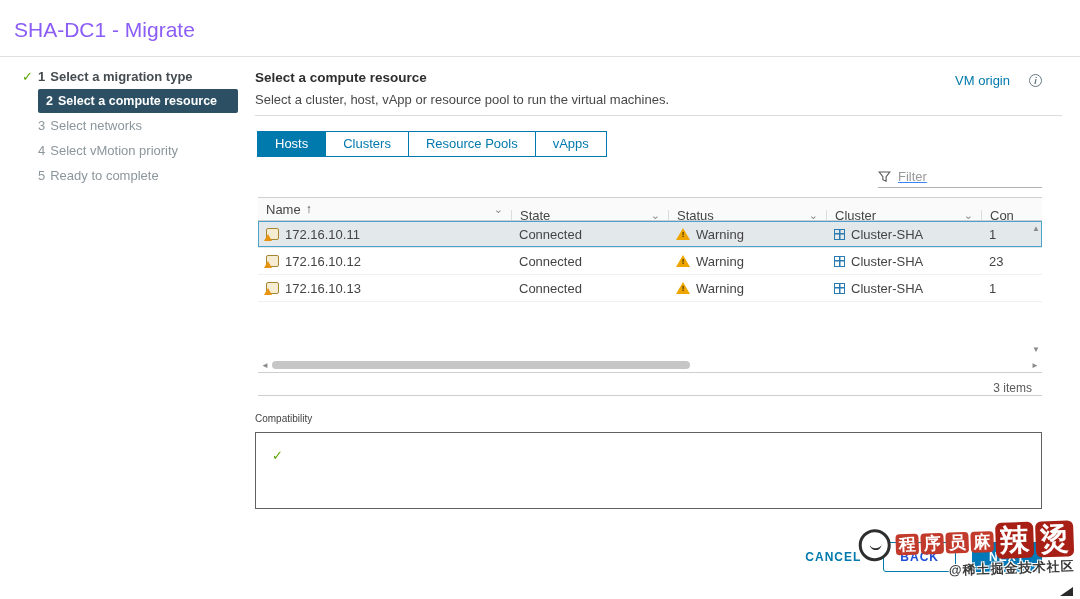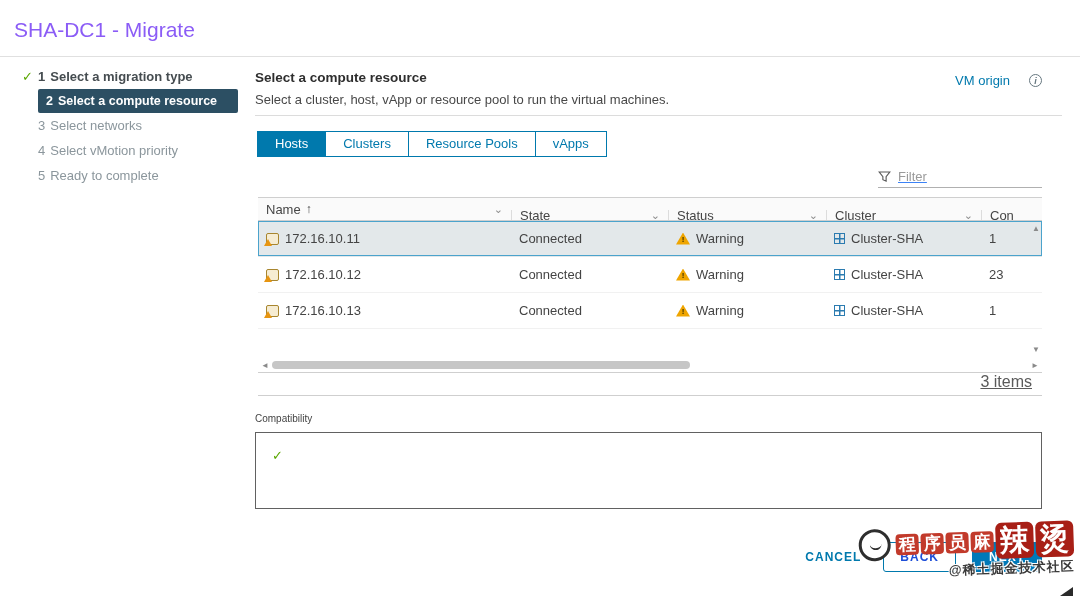--- a/index.html
+++ b/index.html
@@ -53,21 +53,21 @@
   .thead { display:flex; height:24px; background:#fafafa; border-top:1px solid #cfcfcf;
     border-bottom:1px solid #cfcfcf; font-size:13px; color:#454545; }
   .th { display:flex; align-items:center; padding:0 8px; cursor:pointer; overflow:hidden; white-space:nowrap; }
   .th + .th { border-left:1px solid #dcdcdc;margin-top:12px; }
   .th .chev { margin-left:auto; color:#8c8c8c; font-size:11px; line-height:10px; padding-left:6px; cursor:pointer; }
   .th .sort { margin-left:5px; color:#454545; font-size:12px; }
   .c-name { width:253px; } .c-state { width:157px; } .c-status { width:158px; }
   .c-cluster { width:155px; } .c-con { flex:1; }
 
   .tbody { position:relative; height:152px; border-bottom:1px solid #cfcfcf; overflow:hidden; }
-  .tr { display:flex; align-items:center; height:36px; font-size:13px; color:#444; cursor:pointer;
+  .tr { display:flex; align-items:center; height:27px; font-size:13px; color:#444; cursor:pointer;
     border-bottom:1px solid #f1f1f1; }
   .tr.selected { background:#e3e8ea; box-shadow:inset 0 0 0 1px #4ba3cc; border-bottom-color:transparent; }
   .td { display:flex; align-items:center; gap:6px; padding:0 8px; overflow:hidden; white-space:nowrap; }
 
   .host-ico { width:13px; height:12px; border:1px solid #a8862f; background:#f6ecd2; border-radius:2px;
     position:relative; flex:none; }
   .host-ico::after { content:''; position:absolute; left:-3px; bottom:-2px;
     border-left:4px solid transparent; border-right:4px solid transparent; border-bottom:7px solid #e79511; }
   .warn-tri { width:14px; height:12px; background:#efa500; flex:none;
     clip-path:polygon(50% 0, 100% 100%, 0 100%); position:relative;
@@ -79,22 +79,22 @@
       linear-gradient(#2b7bb0,#2b7bb0) 0 50%/100% 1.5px no-repeat; }
 
   .vscroll-up { position:absolute; top:3px; right:2px; font-size:8px; color:#8a8a8a; cursor:pointer; }
   .vscroll-down { position:absolute; bottom:18px; right:2px; font-size:8px; color:#8a8a8a; cursor:pointer; }
   .hscroll { position:absolute; left:0; right:0; bottom:0; height:14px; }
   .hscroll .larr { position:absolute; left:3px; top:3px; font-size:8px; color:#8a8a8a; cursor:pointer; }
   .hscroll .rarr { position:absolute; right:3px; top:3px; font-size:8px; color:#8a8a8a; cursor:pointer; }
   .hscroll .thumb { position:absolute; left:14px; top:3px; width:418px; height:8px;
     background:#c6c6c6; border-radius:4px; cursor:grab; }
 
-  .titems { height:23px; display:flex; align-items:flex-start; justify-content:flex-end;
-    padding-right:10px; font-size:16px; color:#5a5a5a; border-bottom:1px solid #cfcfcf;text-decoration:underline; }
+  .titems { height:23px; display:flex; align-items:flex-end; justify-content:flex-end;
+    padding-right:10px; font-size:12px; color:#5a5a5a; border-bottom:1px solid #cfcfcf; }
 
   
   .compat-label { left:255px; top:413px; font-size:10px; color:#444; }
   .compat-box { left:255px; right:38px; top:432px; height:77px; border:1px solid #616161; background:#fff; }
   .compat-msg { display:flex; align-items:center; gap:9px; padding:15px 16px; font-size:13px; color:#444; }
 
   
   .footer { right:38px; top:542px; display:flex; align-items:center; gap:16px; }
   .btn { font-family:inherit; font-size:12px; font-weight:700; letter-spacing:1px; cursor:pointer;
     border-radius:3px; height:30px; padding:0 16px; }

